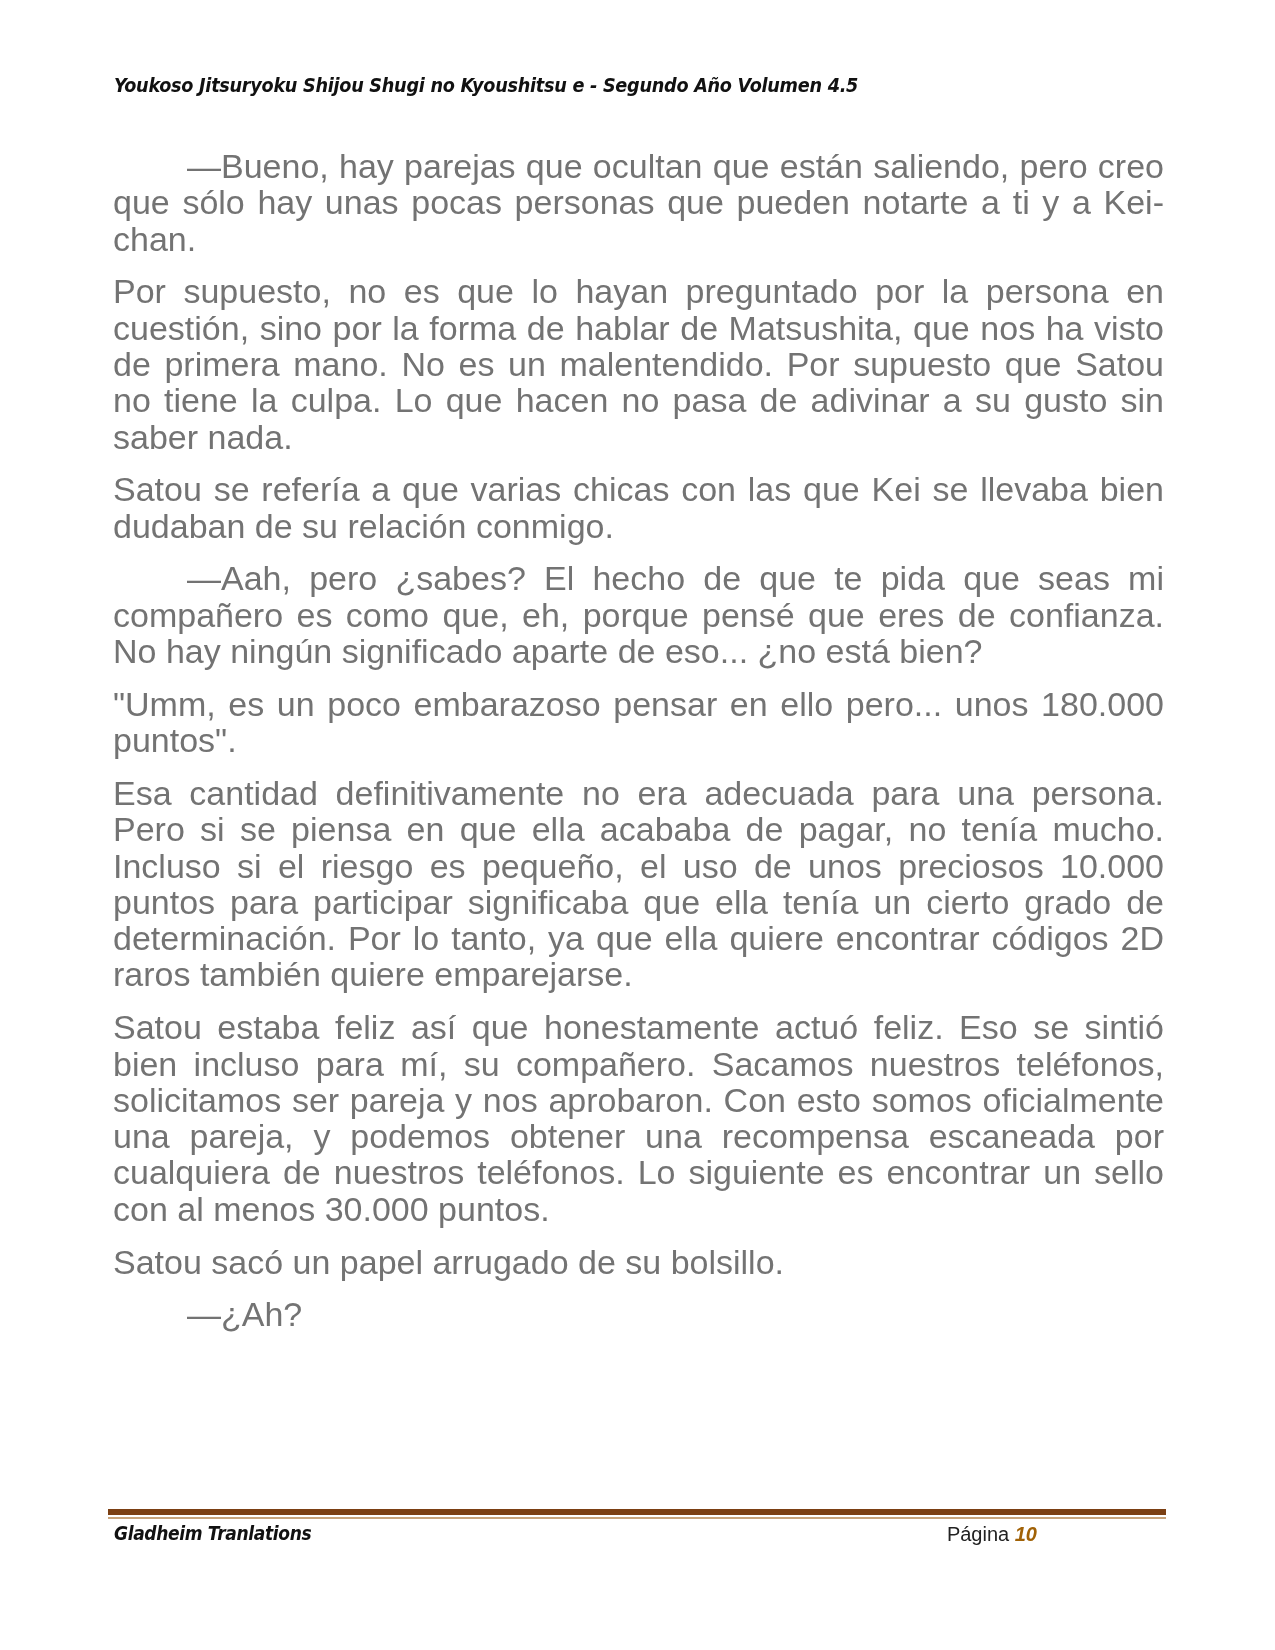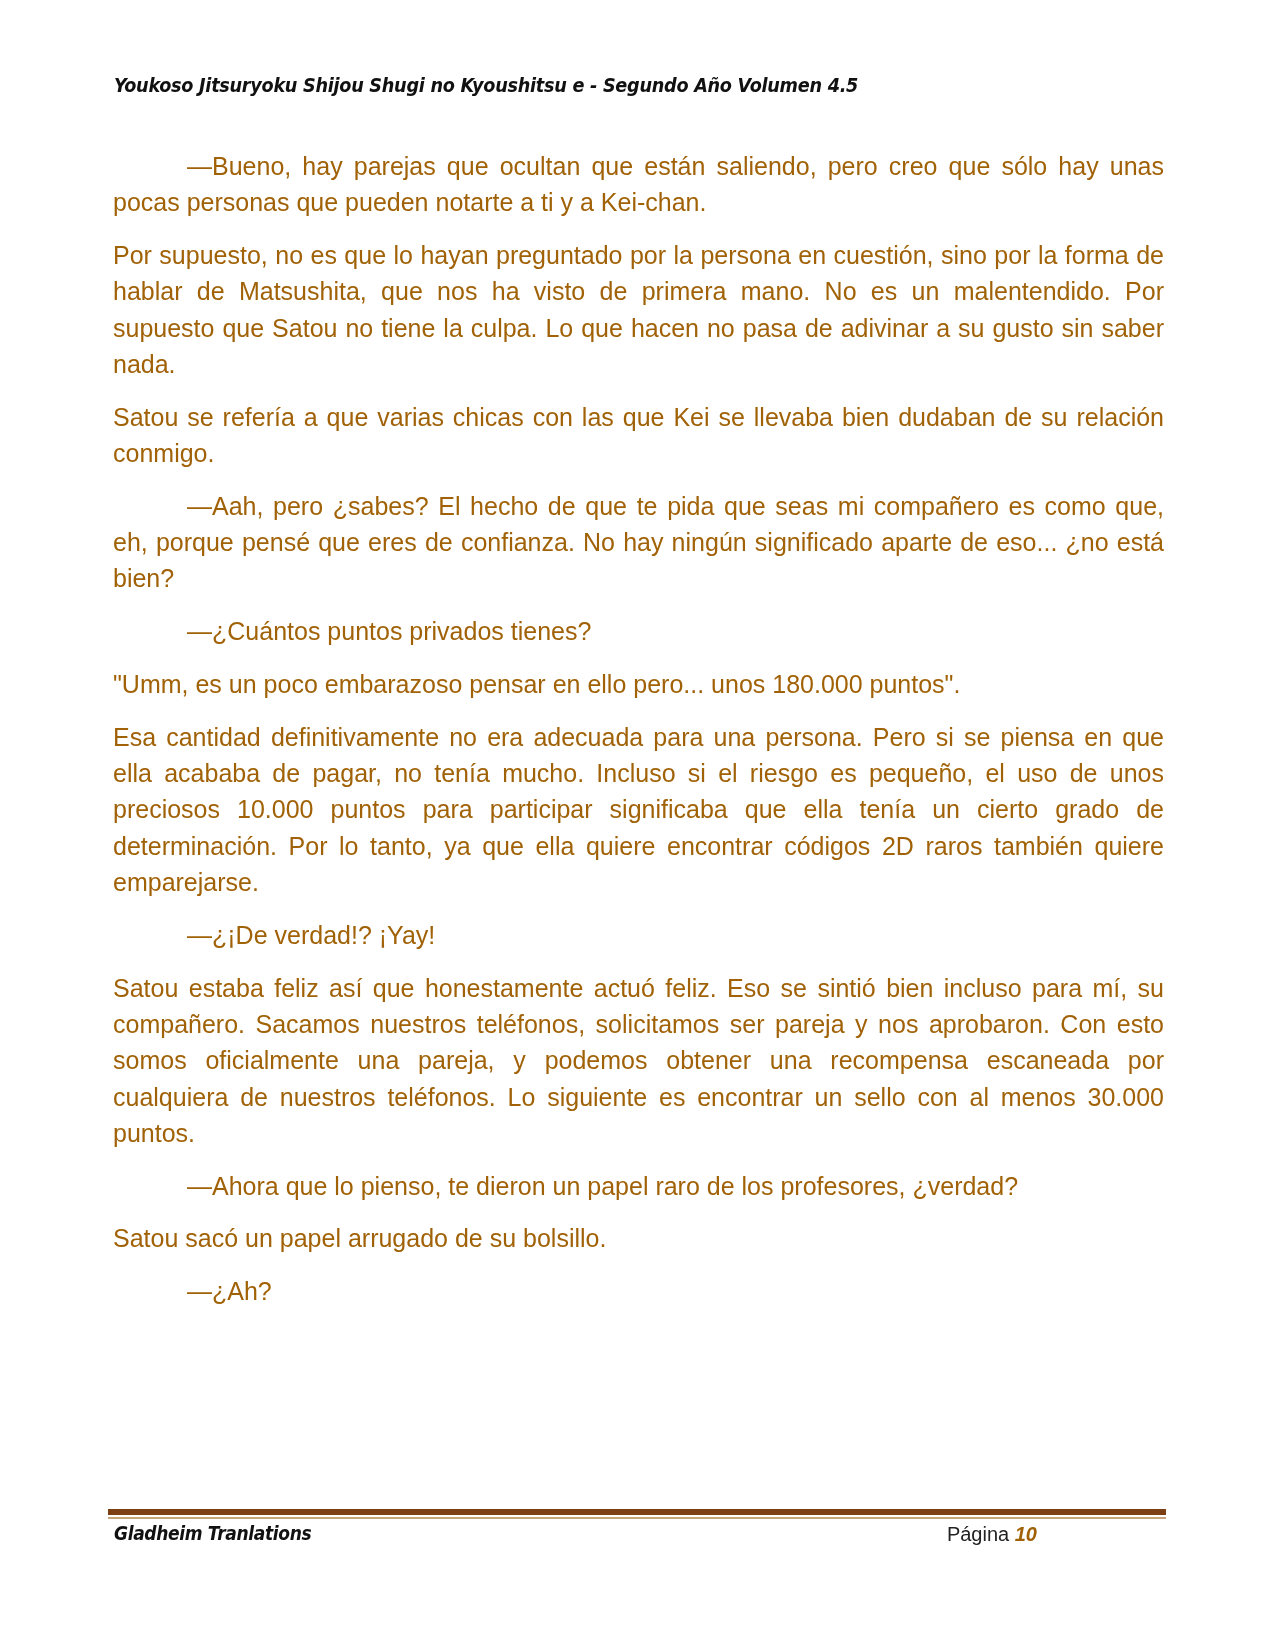--- a/index.html
+++ b/index.html
@@ -10,21 +10,21 @@
     font-family: "DejaVu Sans", sans-serif;
     font-style: italic; font-weight: bold;
     font-size: 19px; letter-spacing: -0.3px;
     color: #111;
     transform: scaleX(0.93); transform-origin: left center;
     white-space: nowrap;
   }
   .body-text {
     position: absolute; left: 113px; top: 148px; width: 1051px;
     font-family: "Liberation Sans", sans-serif;
-    font-size: 25px; line-height: 36.3px; color: #a16207;
+    font-size: 34px; line-height: 36.3px; color: #737373;
   }
   .body-text p {
     margin: 0 0 16.5px 0;
     text-align: justify;
     text-align-last: left;
     transform-origin: left top;
   }
   .body-text p.dialogue { text-indent: 74px; }
   .footer-rule-thick {
     position: absolute; left: 108px; top: 1509px; width: 1058px; height: 6px;
@@ -54,26 +54,23 @@
 
 <div class="page">
 
   <div class="running-header">Youkoso Jitsuryoku Shijou Shugi no Kyoushitsu e - Segundo Año Volumen 4.5</div>
 
   <div class="body-text">
     <p class="dialogue">—Bueno, hay parejas que ocultan que están saliendo, pero creo que sólo hay unas pocas personas que pueden notarte a ti y a Kei-chan.</p>
     <p>Por supuesto, no es que lo hayan preguntado por la persona en cuestión, sino por la forma de hablar de Matsushita, que nos ha visto de primera mano. No es un malentendido. Por supuesto que Satou no tiene la culpa. Lo que hacen no pasa de adivinar a su gusto sin saber nada.</p>
     <p>Satou se refería a que varias chicas con las que Kei se llevaba bien dudaban de su relación conmigo.</p>
     <p class="dialogue">—Aah, pero ¿sabes? El hecho de que te pida que seas mi compañero es como que, eh, porque pensé que eres de confianza. No hay ningún significado aparte de eso... ¿no está bien?</p>
-    <p class="dialogue">—¿Cuántos puntos privados tienes?</p>
     <p>"Umm, es un poco embarazoso pensar en ello pero... unos 180.000 puntos".</p>
     <p>Esa cantidad definitivamente no era adecuada para una persona. Pero si se piensa en que ella acababa de pagar, no tenía mucho. Incluso si el riesgo es pequeño, el uso de unos preciosos 10.000 puntos para participar significaba que ella tenía un cierto grado de determinación. Por lo tanto, ya que ella quiere encontrar códigos 2D raros también quiere emparejarse.</p>
-    <p class="dialogue">—¿¡De verdad!? ¡Yay!</p>
     <p>Satou estaba feliz así que honestamente actuó feliz. Eso se sintió bien incluso para mí, su compañero. Sacamos nuestros teléfonos, solicitamos ser pareja y nos aprobaron. Con esto somos oficialmente una pareja, y podemos obtener una recompensa escaneada por cualquiera de nuestros teléfonos. Lo siguiente es encontrar un sello con al menos 30.000 puntos.</p>
-    <p class="dialogue">—Ahora que lo pienso, te dieron un papel raro de los profesores, ¿verdad?</p>
     <p>Satou sacó un papel arrugado de su bolsillo.</p>
     <p class="dialogue">—¿Ah?</p>
   </div>
 
   <div class="footer-rule-thick"></div>
   <div class="footer-rule-thin"></div>
 
   <div class="footer-left">Gladheim Tranlations</div>
   <div class="footer-right">
     <span>Página</span>

